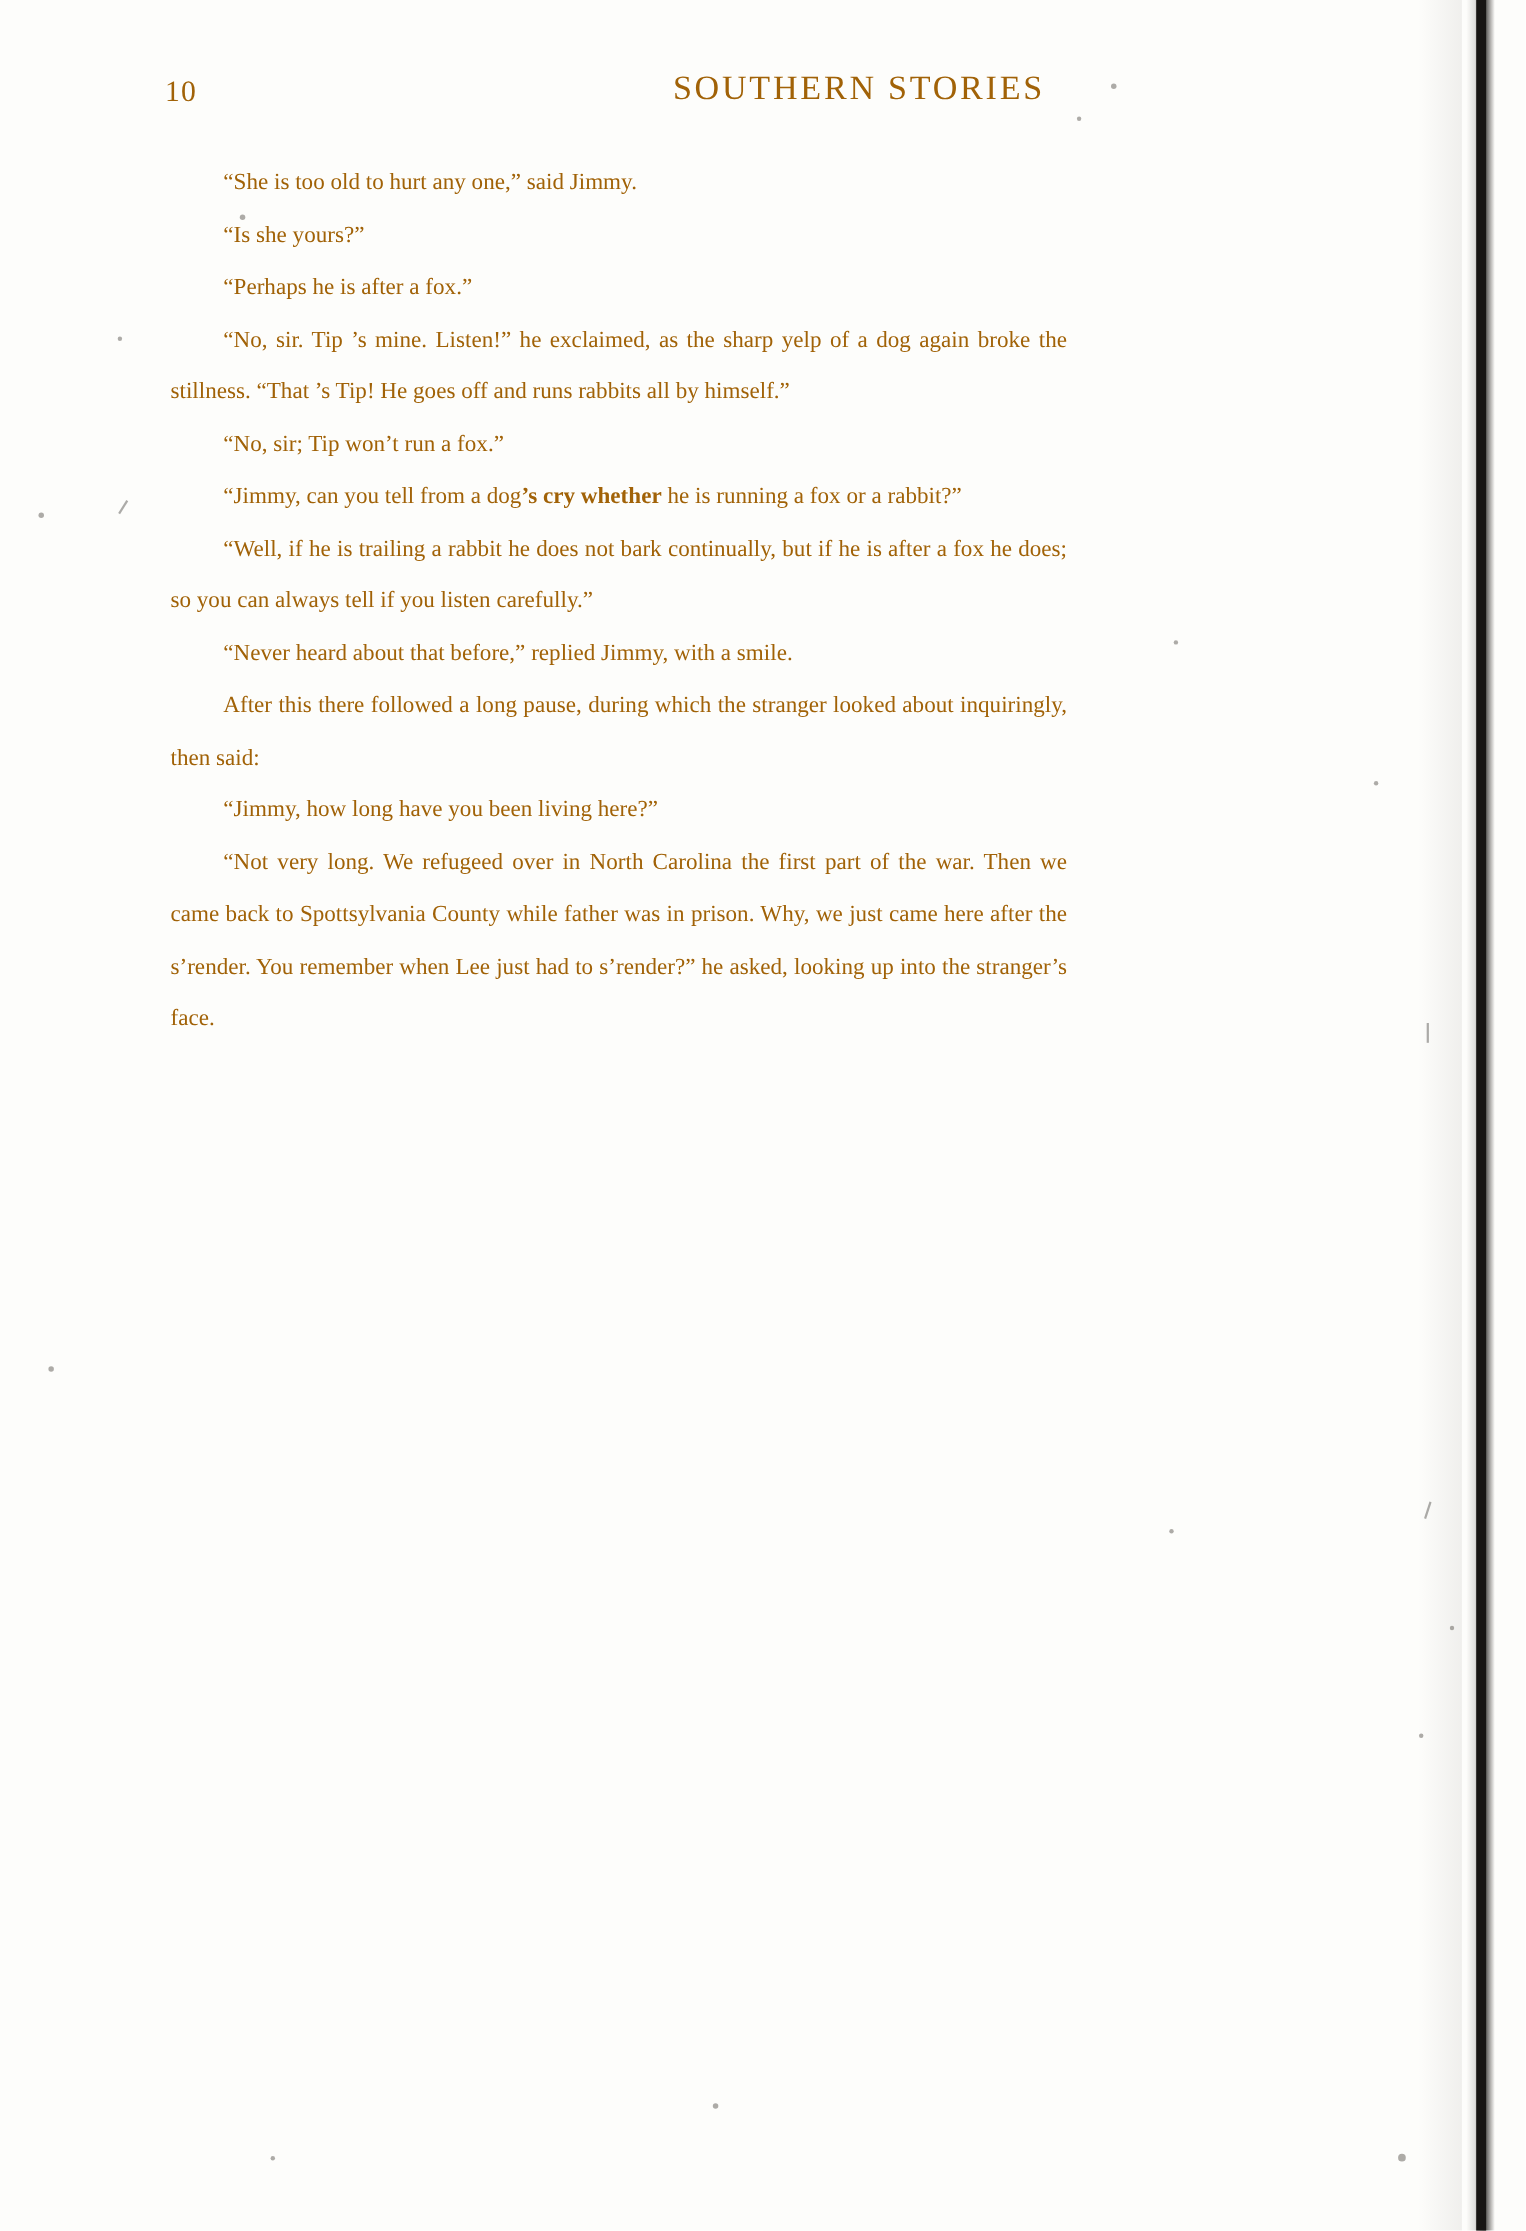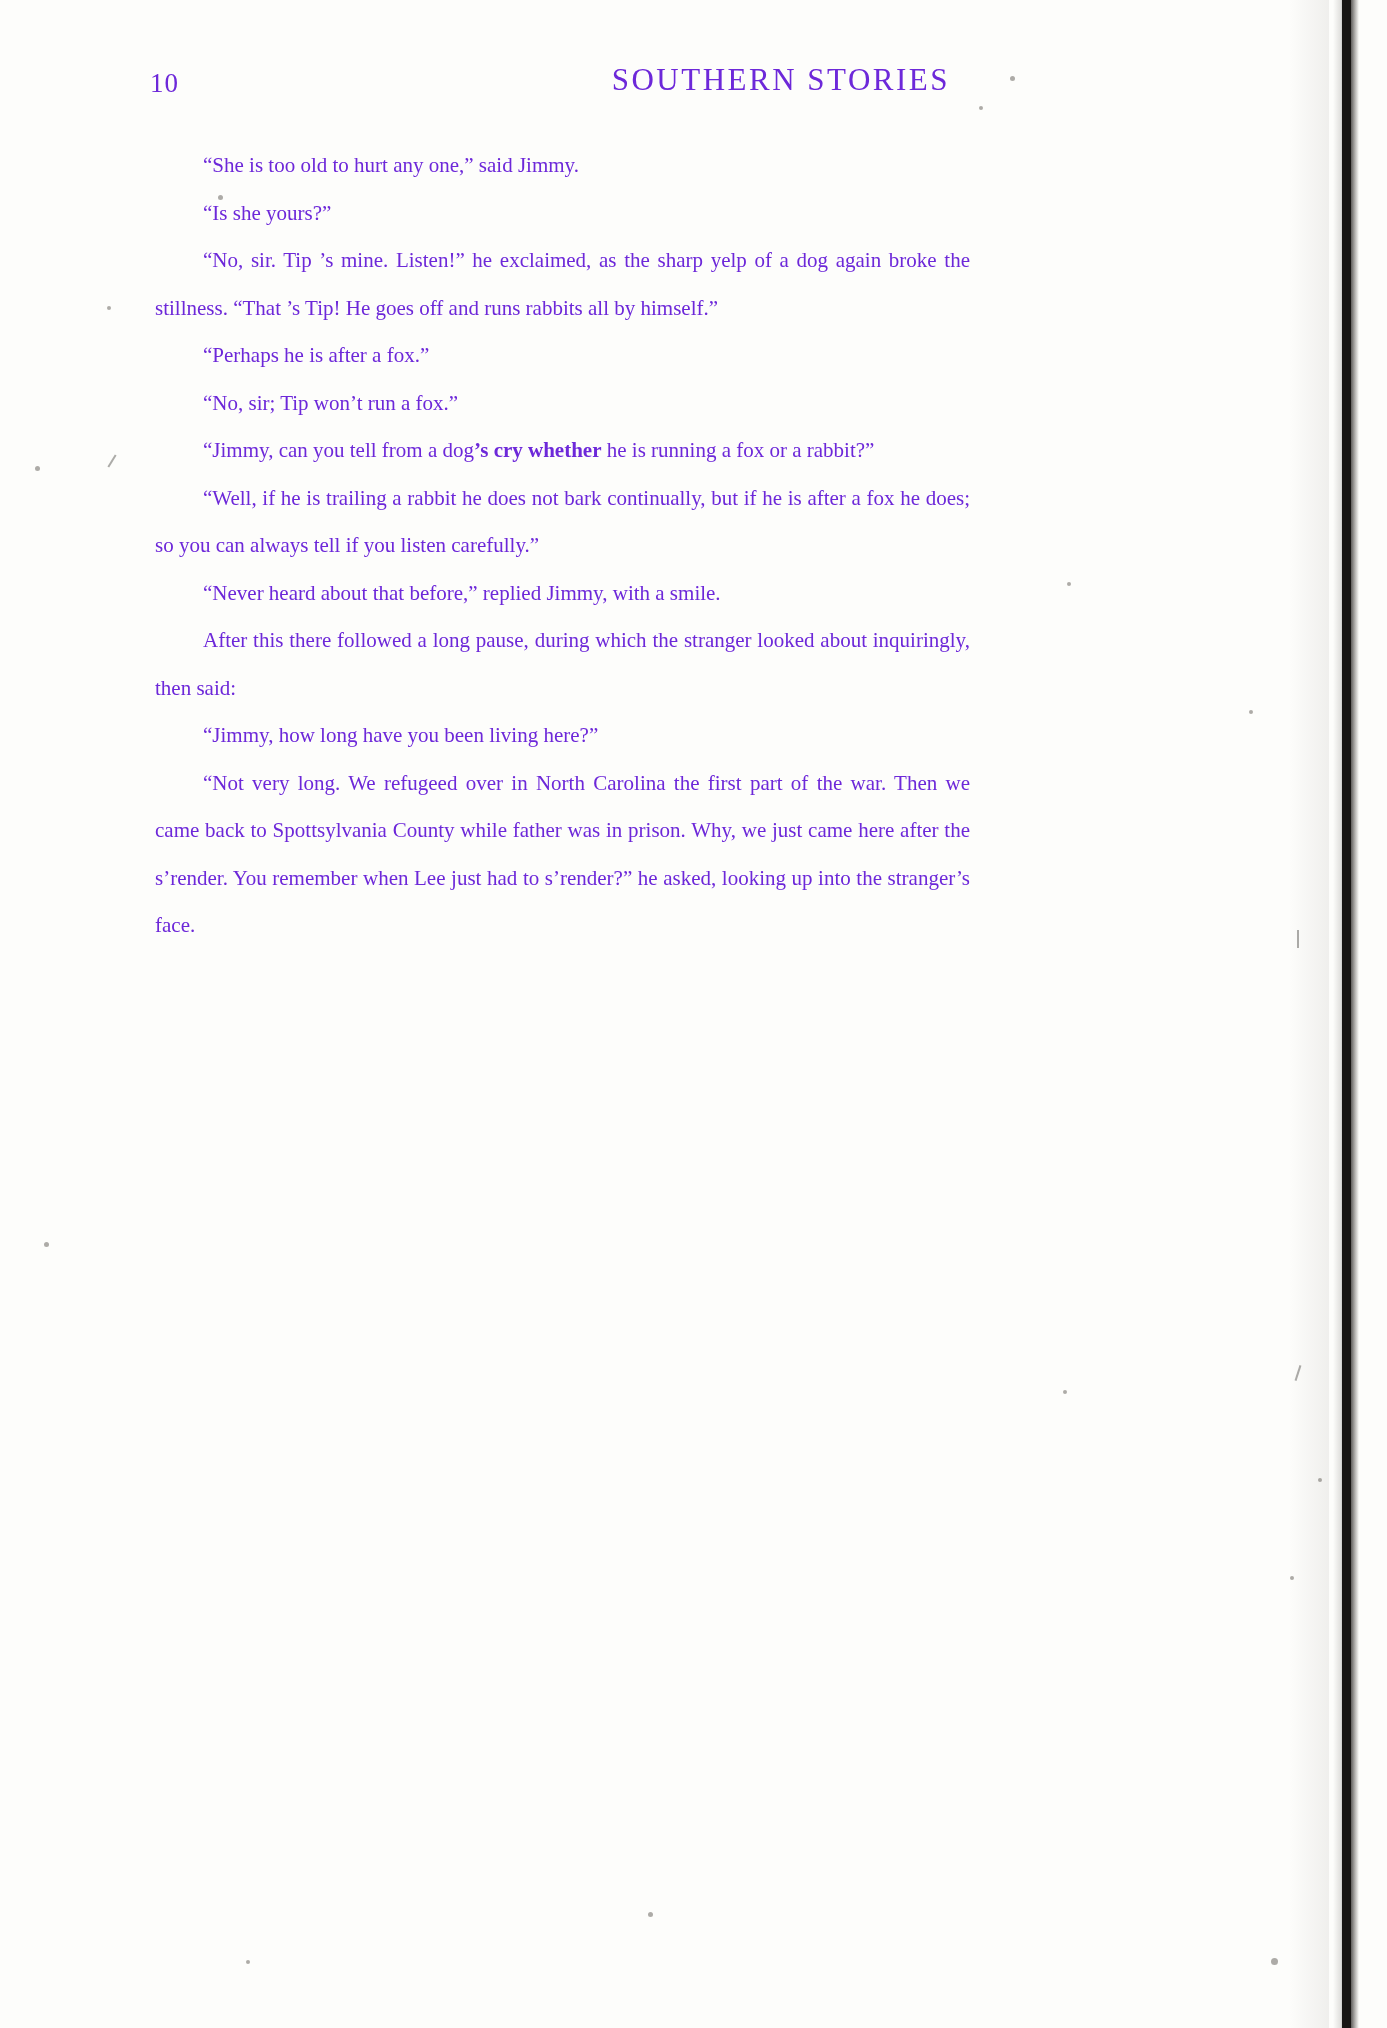--- a/index.html
+++ b/index.html
@@ -7,21 +7,21 @@
     padding: 0;
     background: #ffffff;
   }
   .page {
     position: relative;
     width: 1387px;
     height: 2028px;
     background: #fdfdfb;
     overflow: hidden;
     font-family: "Liberation Serif", serif;
-    color: #6d28d9;
+    color: #a16207;
   }
 
   
   .running-head {
     position: absolute;
     top: 62px;
     left: 150px;
     width: 900px;
     height: 40px;
   }
@@ -115,22 +115,22 @@
 
   <div class="running-head">
     <div class="folio">10</div>
     <div class="head-title">SOUTHERN STORIES</div>
   </div>
 
   <div class="textblock">
 
     <p class="para">“She is too old to hurt any one,” said Jimmy.</p>
     <p class="para">“Is she yours?”</p>
+    <p class="para">“Perhaps he is after a fox.”</p>
     <p class="para">“No, sir.  Tip ’s mine.  Listen!” he exclaimed, as the sharp yelp of a dog again broke the stillness.  “That ’s Tip!  He goes off and runs rabbits all by himself.”</p>
-    <p class="para">“Perhaps he is after a fox.”</p>
     <p class="para">“No, sir; Tip won’t run a fox.”</p>
 
     <p class="para"><span>“Jimmy, can you tell from a dog</span><span class="bold-run">’s cry whether</span><span> he is running a fox or a rabbit?”</span></p>
 
     <p class="para">“Well, if he is trailing a rabbit he does not bark continually, but if he is after a fox he does; so you can always tell if you listen carefully.”</p>
     <p class="para">“Never heard about that before,” replied Jimmy, with a smile.</p>
     <p class="para">After this there followed a long pause, during which the stranger looked about inquiringly, then said:</p>
     <p class="para">“Jimmy, how long have you been living here?”</p>
     <p class="para">“Not very long.  We refugeed over in North Carolina the first part of the war.  Then we came back to Spottsylvania County while father was in prison.  Why, we just came here after the s’render.  You remember when Lee just had to s’render?” he asked, looking up into the stranger’s face.</p>
 

